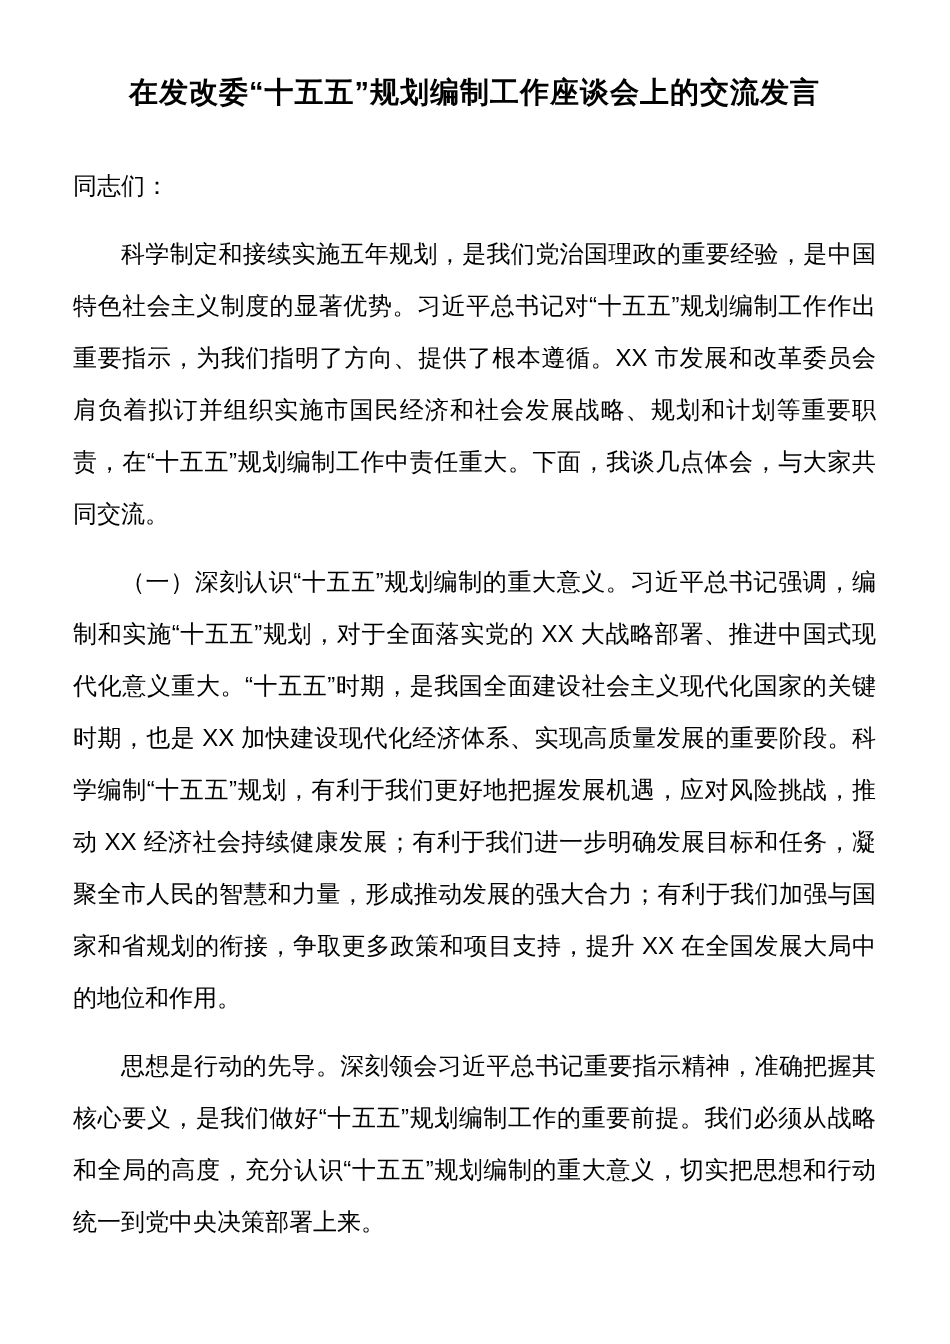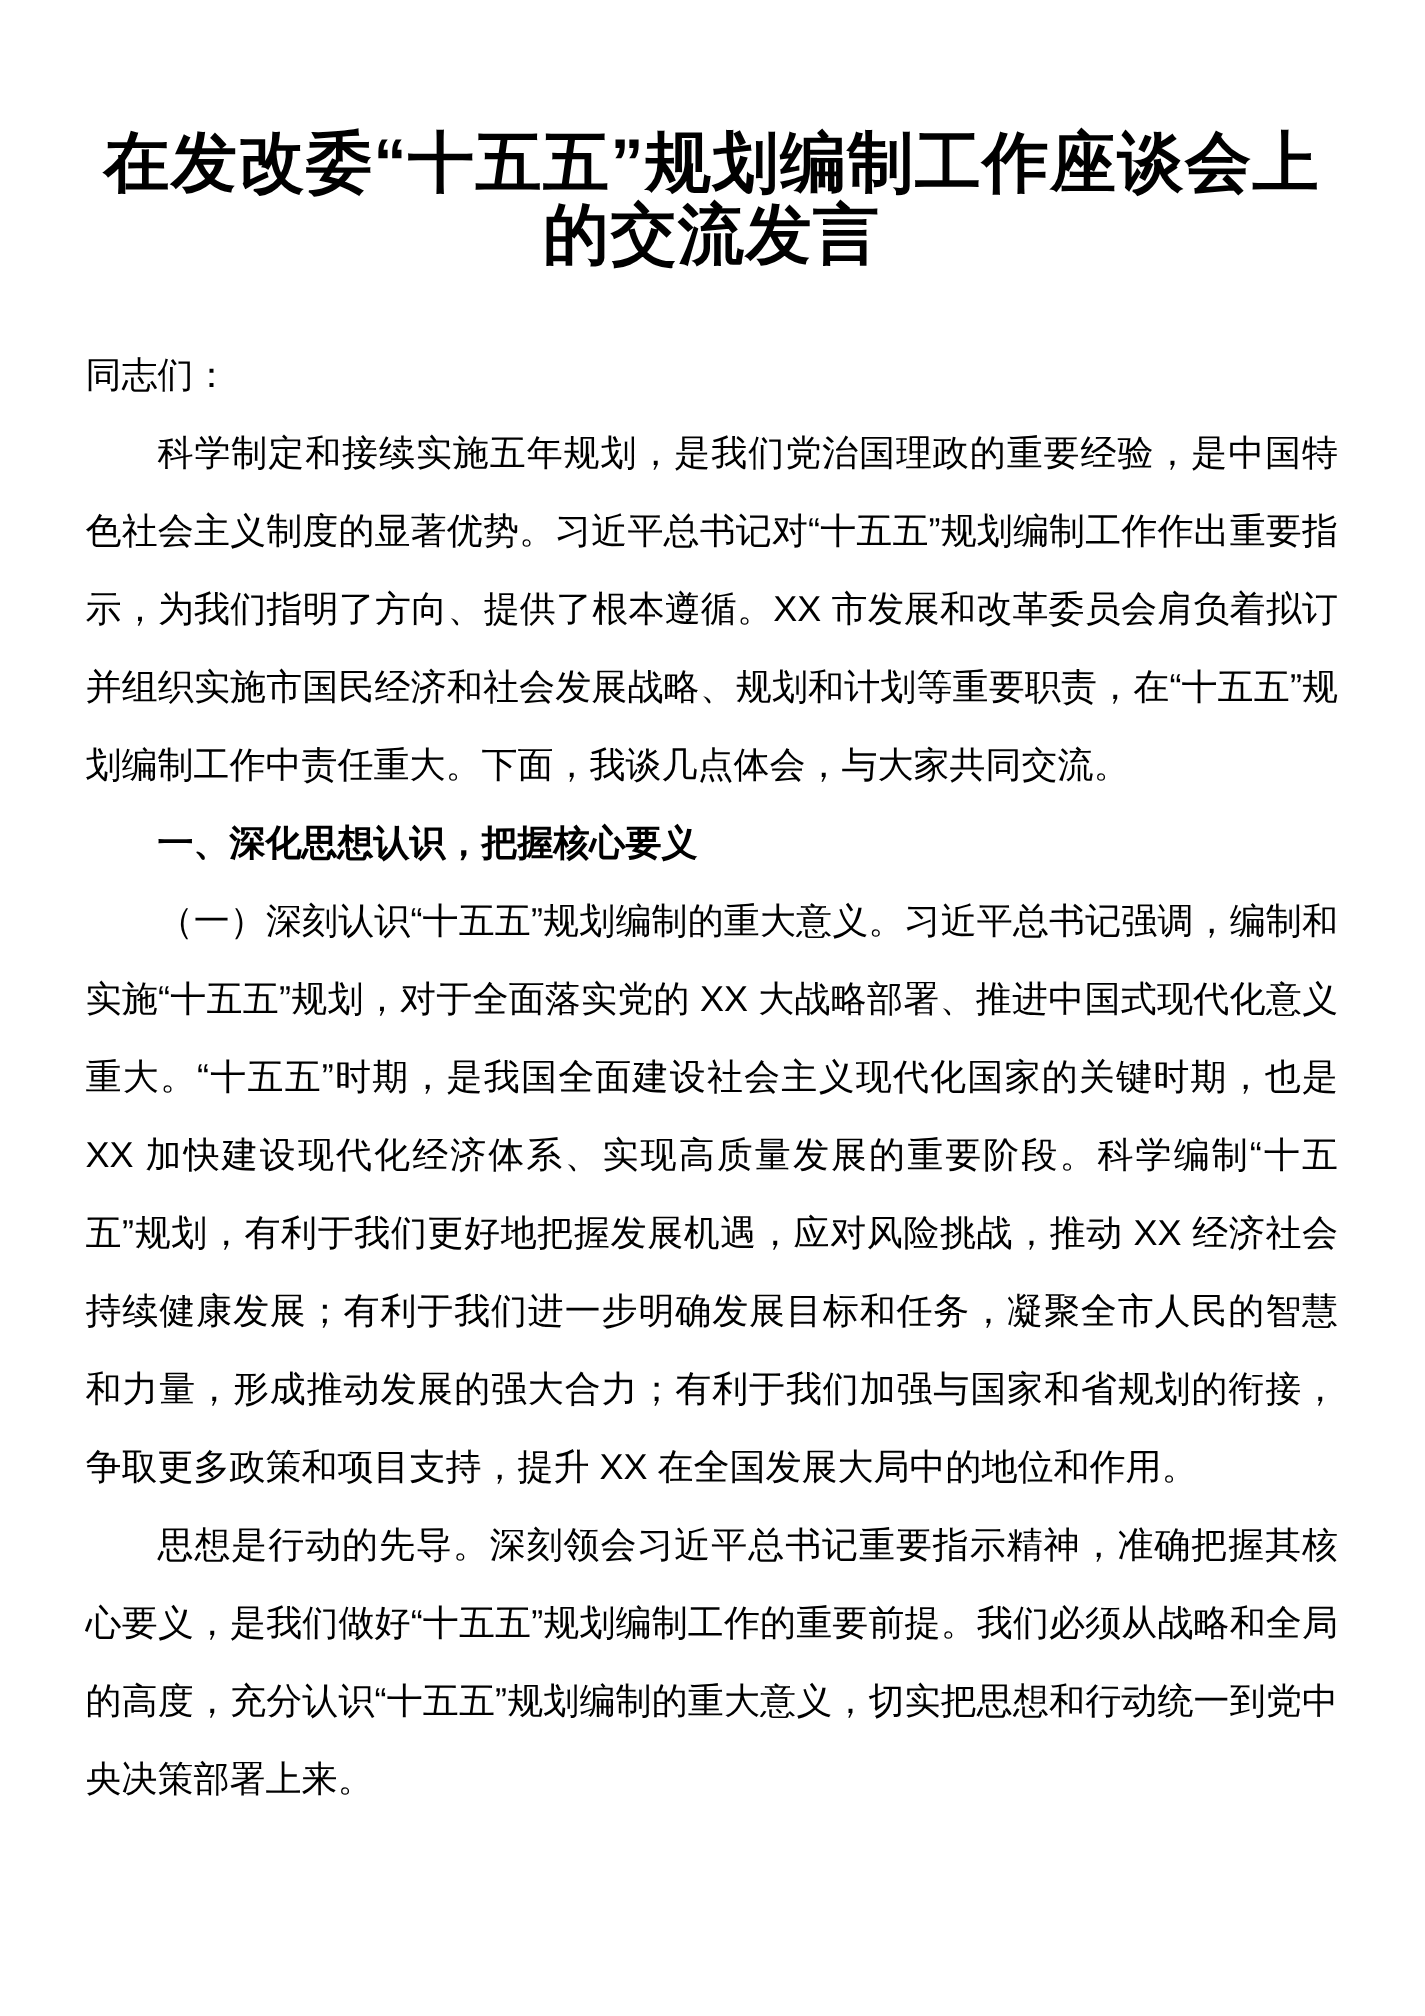--- a/index.html
+++ b/index.html
@@ -13,29 +13,29 @@
     height: 1344px;
     margin: 0 auto;
     background: #ffffff;
     color: #000000;
     font-family: "Liberation Sans", "DejaVu Sans", sans-serif;
     box-sizing: border-box;
     padding: 68px 58px 0 57px;
     overflow: hidden;
   }
   .doc-title {
-    margin: 17px 0 44px 0;
-    font-size: 44px;
+    margin: 0 0 44px 0;
+    font-size: 29px;
     font-weight: 700;
     line-height: 48px;
     text-align: center;
     letter-spacing: 1px;
   }
   .para {
-    margin: 0;
+    margin: 16px;
     font-size: 24px;
     line-height: 52px;
     text-align: justify;
     text-justify: inter-ideograph;
     word-break: break-word;
   }
   .salutation {
     text-indent: 0;
   }
   .indent {
@@ -49,18 +49,17 @@
 </head>
 <body>
 
 <div class="page">
   <h1 class="doc-title">在发改委“十五五”规划编制工作座谈会上的交流发言</h1>
 
   <p class="para salutation">同志们：</p>
 
   <p class="para indent">科学制定和接续实施五年规划，是我们党治国理政的重要经验，是中国特色社会主义制度的显著优势。习近平总书记对“十五五”规划编制工作作出重要指示，为我们指明了方向、提供了根本遵循。XX 市发展和改革委员会肩负着拟订并组织实施市国民经济和社会发展战略、规划和计划等重要职责，在“十五五”规划编制工作中责任重大。下面，我谈几点体会，与大家共同交流。</p>
 
-  <p class="para heading">一、深化思想认识，把握核心要义</p>
 
   <p class="para indent">（一）深刻认识“十五五”规划编制的重大意义。习近平总书记强调，编制和实施“十五五”规划，对于全面落实党的 XX 大战略部署、推进中国式现代化意义重大。“十五五”时期，是我国全面建设社会主义现代化国家的关键时期，也是 XX 加快建设现代化经济体系、实现高质量发展的重要阶段。科学编制“十五五”规划，有利于我们更好地把握发展机遇，应对风险挑战，推动 XX 经济社会持续健康发展；有利于我们进一步明确发展目标和任务，凝聚全市人民的智慧和力量，形成推动发展的强大合力；有利于我们加强与国家和省规划的衔接，争取更多政策和项目支持，提升 XX 在全国发展大局中的地位和作用。</p>
 
   <p class="para indent">思想是行动的先导。深刻领会习近平总书记重要指示精神，准确把握其核心要义，是我们做好“十五五”规划编制工作的重要前提。我们必须从战略和全局的高度，充分认识“十五五”规划编制的重大意义，切实把思想和行动统一到党中央决策部署上来。</p>
 </div>
 
 </body></html>

